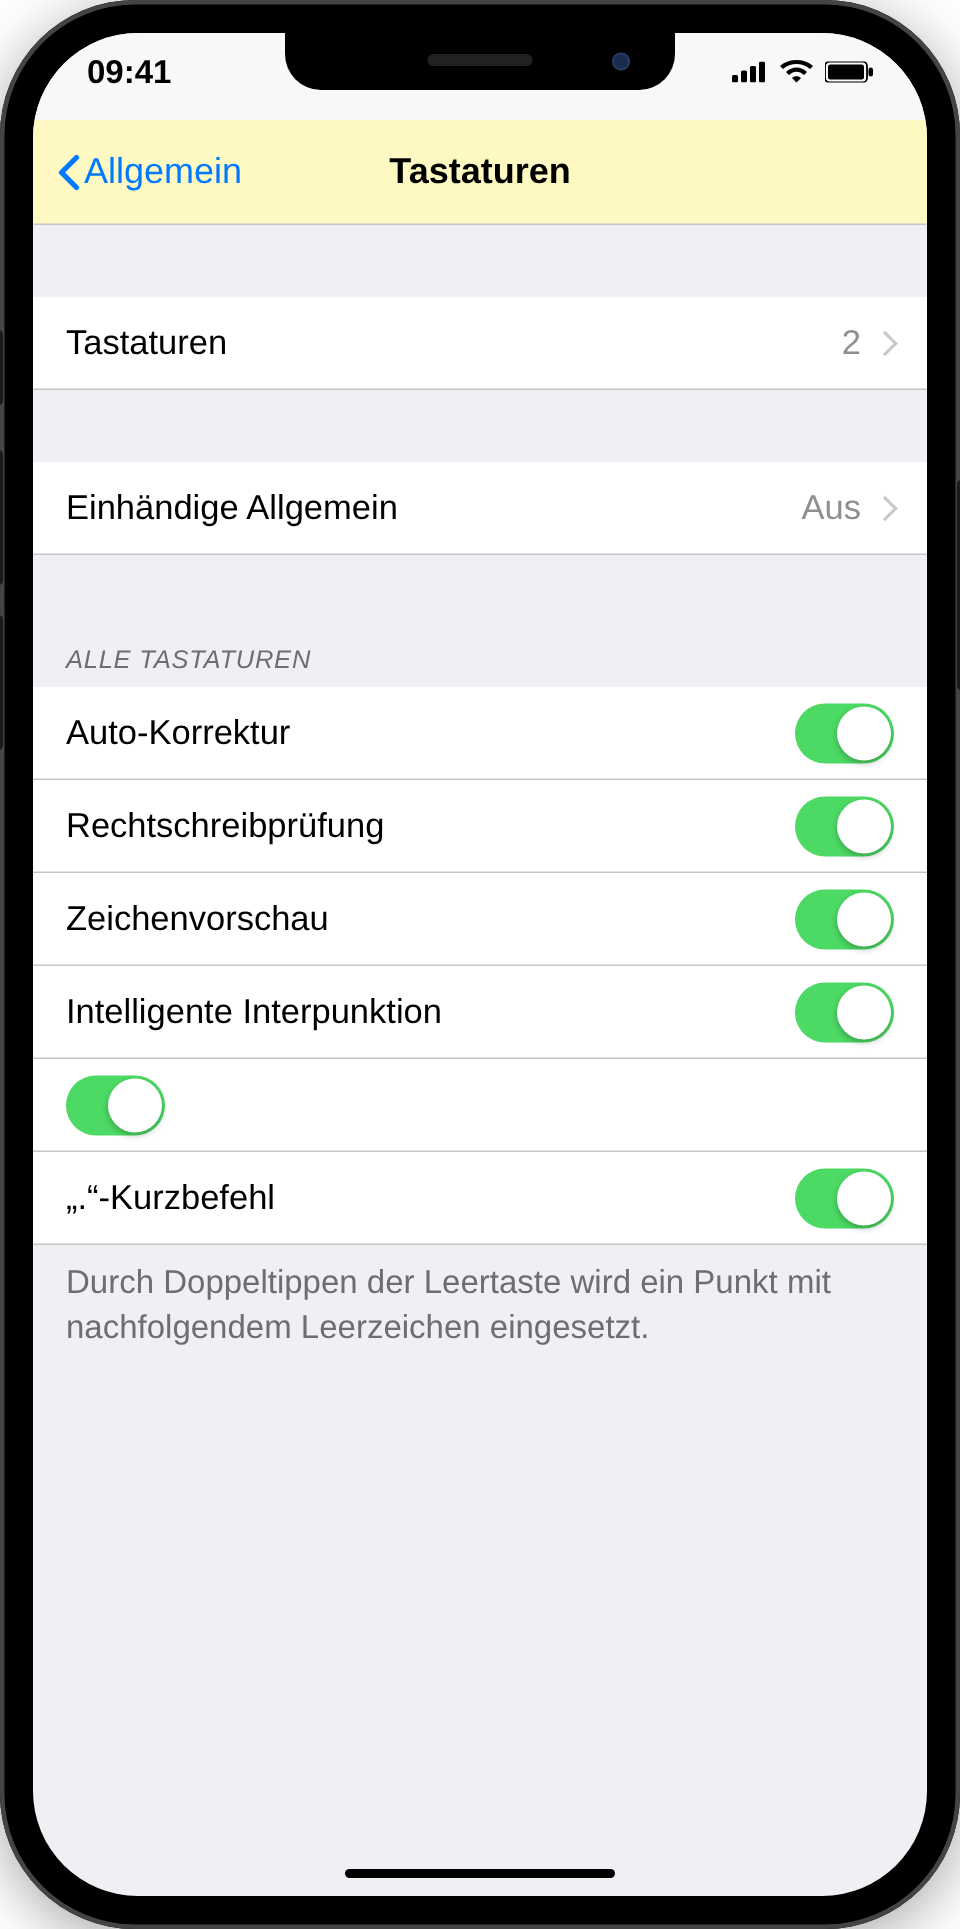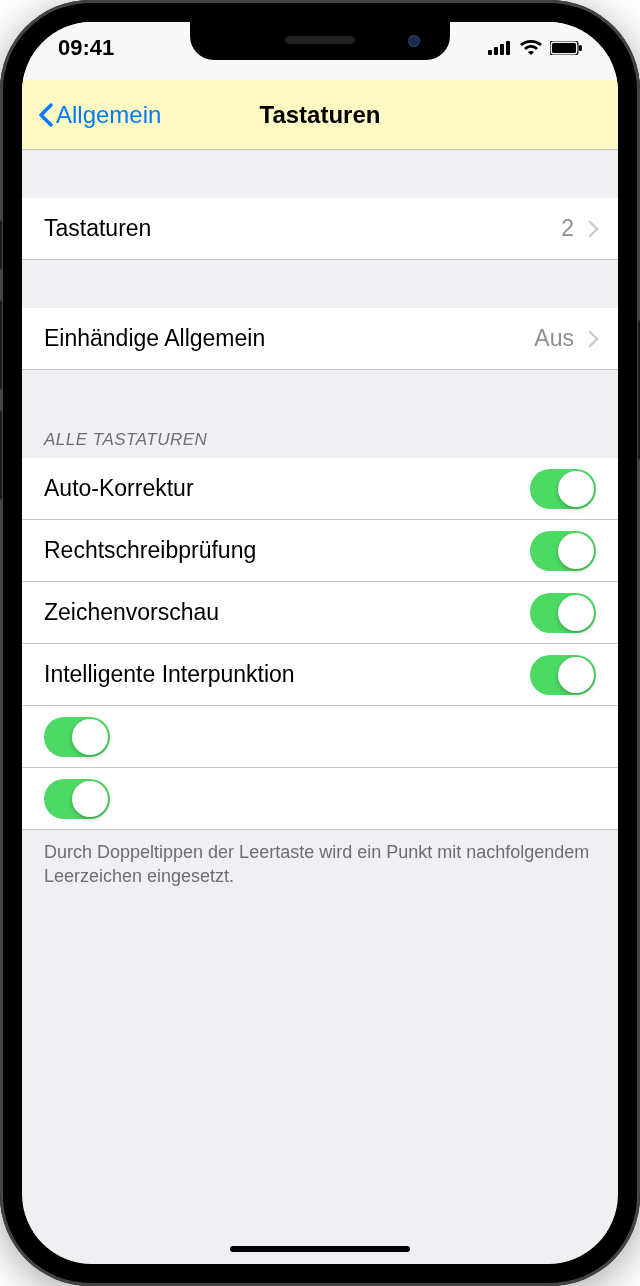--- a/index.html
+++ b/index.html
@@ -104,21 +104,21 @@
   .section-header {
     padding: 12px 22px 8px 22px;
     font-size: 17px;
     letter-spacing: .5px;
     color: #6d6d72;
     text-transform: uppercase;
     font-style: italic;
   }
   .section-footer {
     padding: 10px 22px;
-    font-size: 18px;
+    font-size: 22px;
     line-height: 1.35;
     color: #6d6d72;
   }
   .cell {
     background: #fff;
     min-height: 62px;
     padding: 0 22px;
     display: flex;
     align-items: center;
     justify-content: space-between;
@@ -256,20 +256,21 @@
         <div class="switch">
             <div class="knob"></div>
           </div>
       </div>
       <div class="cell">
         <div class="switch">
             <div class="knob"></div>
           </div>
       </div>
       <div class="cell">
+        <span>„.“-Kurzbefehl</span>
         <div class="switch">
             <div class="knob"></div>
           </div>
       </div>
 
       <div class="section-footer">Durch Doppeltippen der Leertaste wird ein Punkt mit nachfolgendem Leerzeichen eingesetzt.</div>
 
 
     </div>
 

